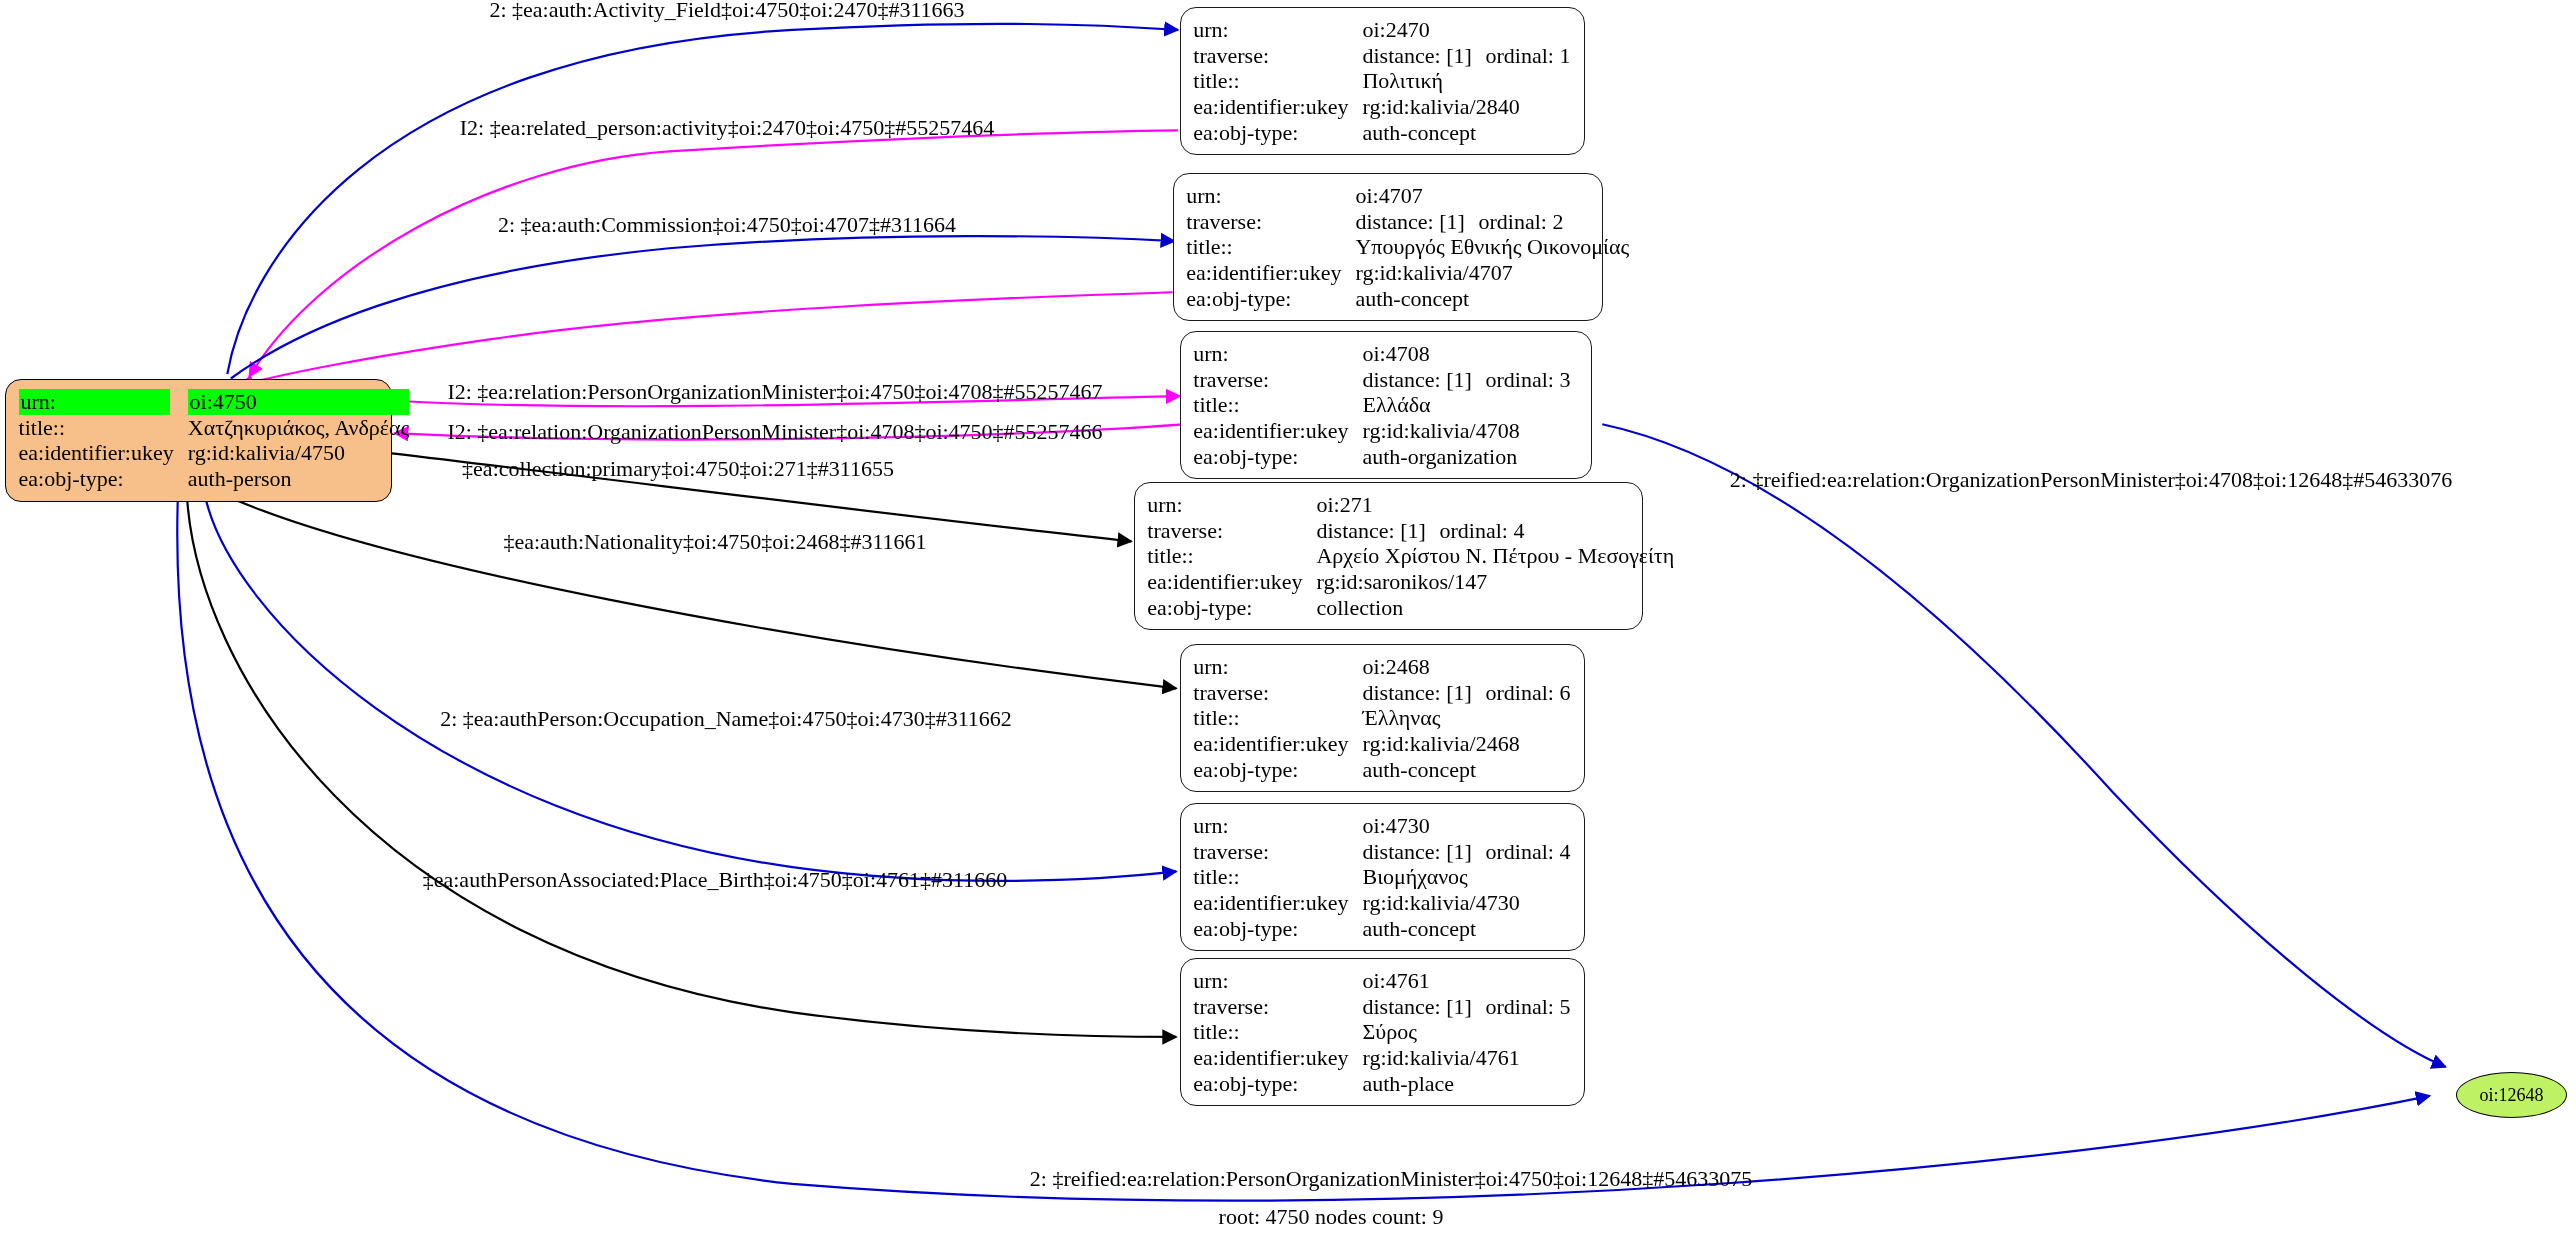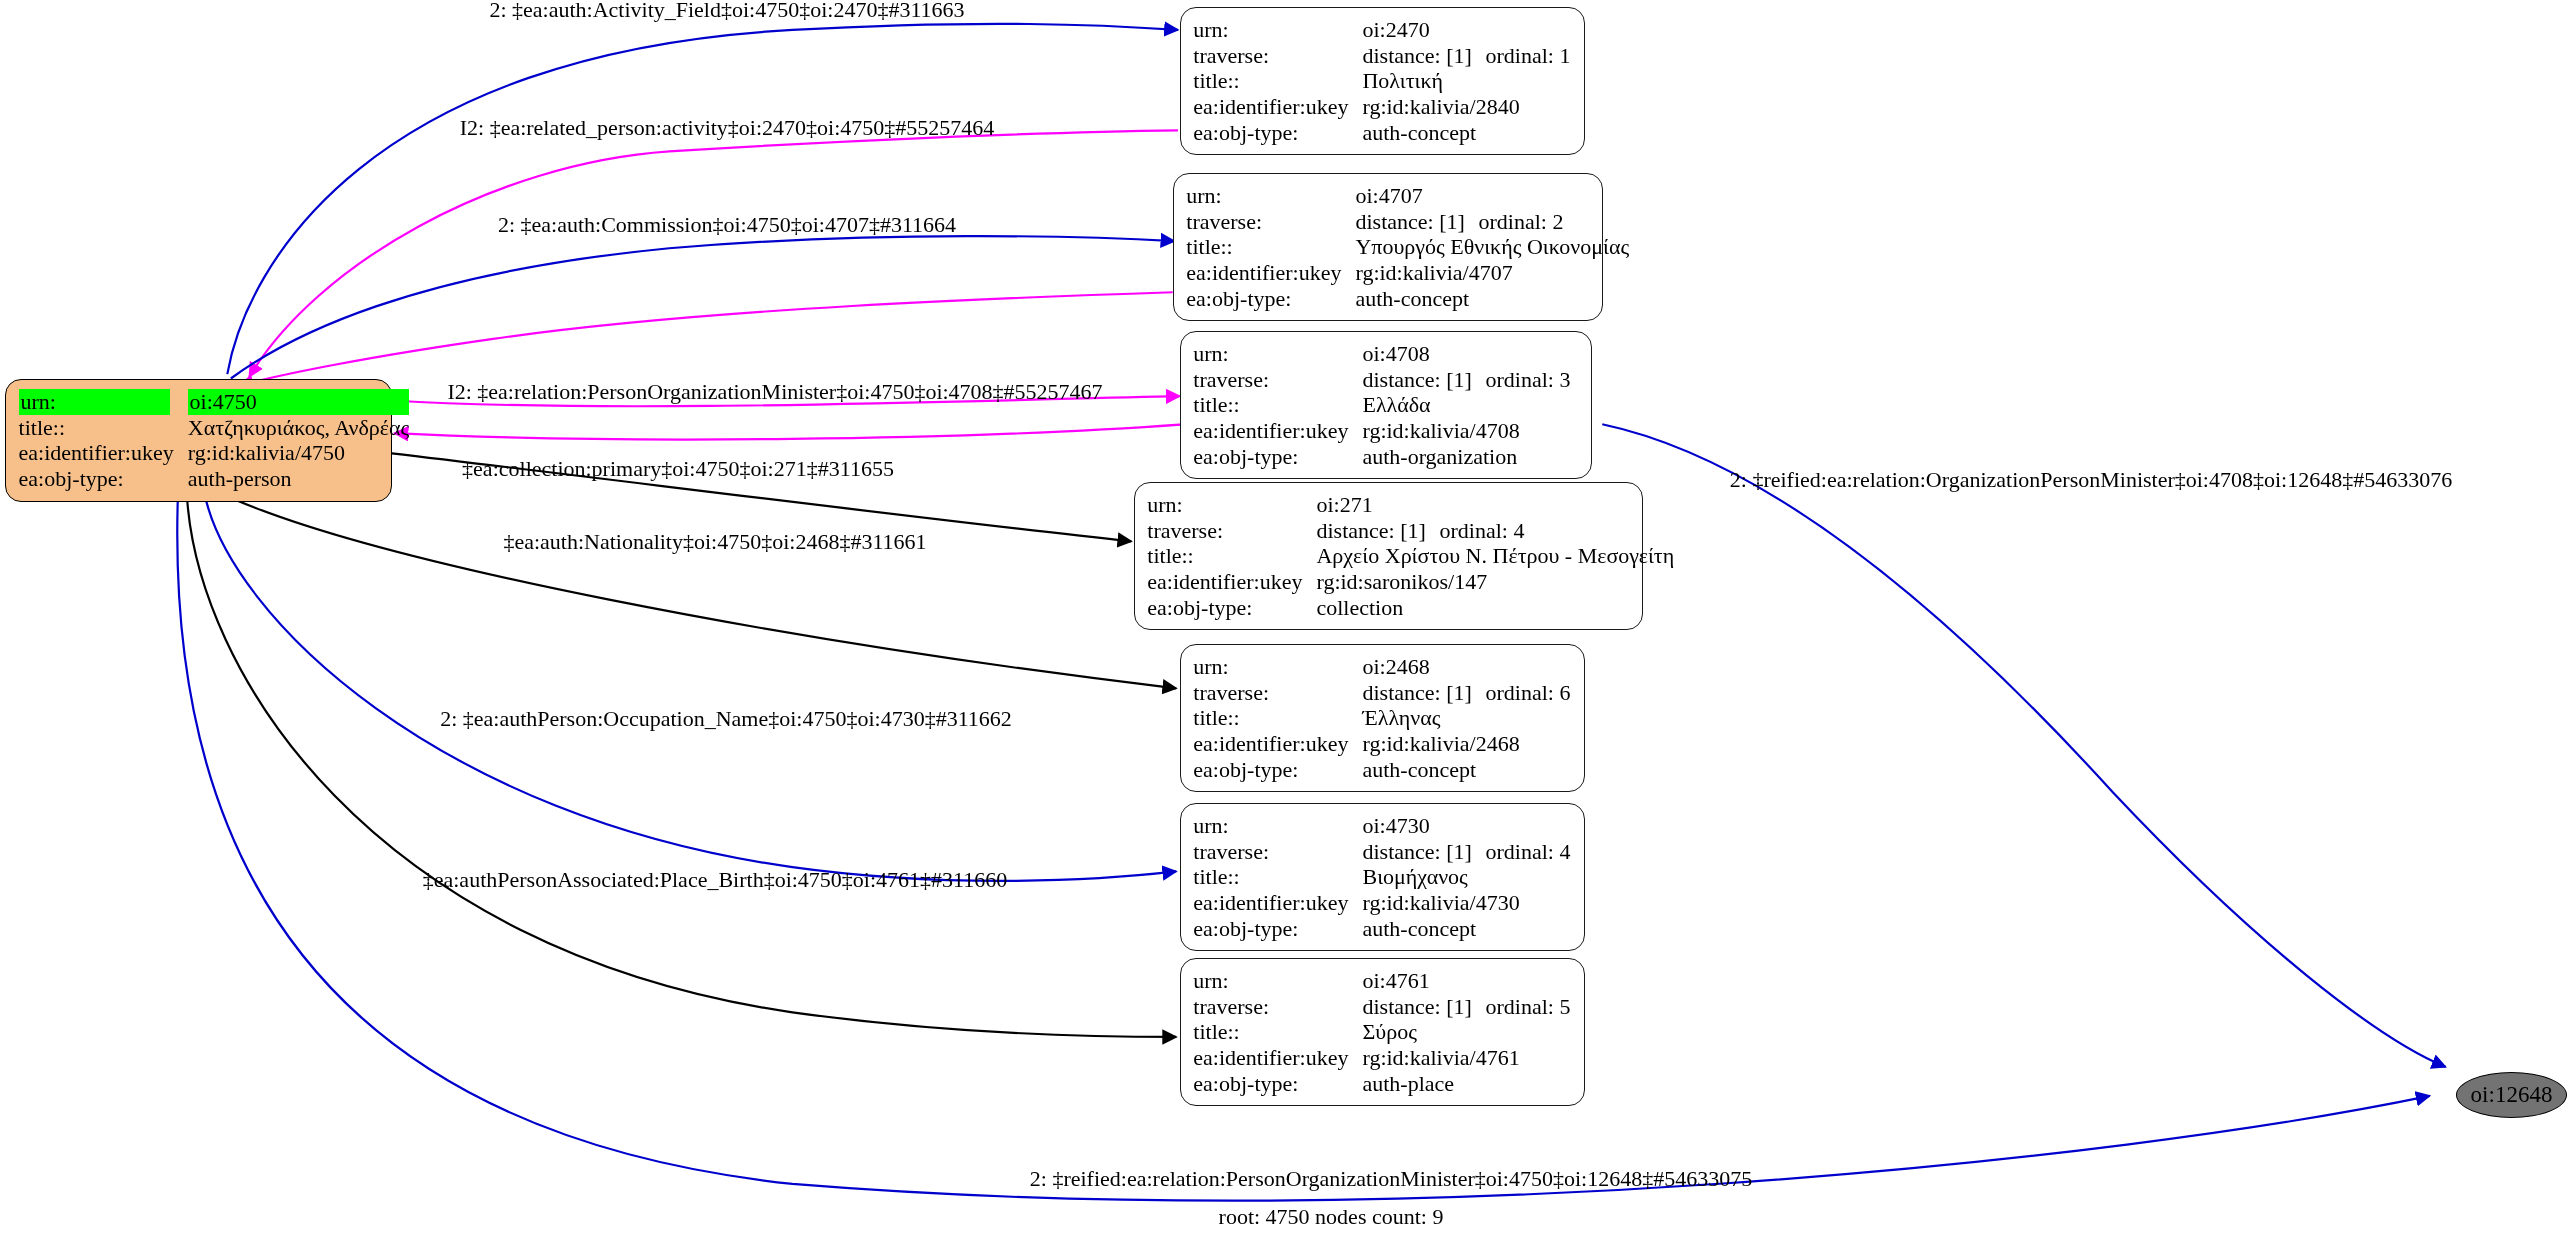--- a/index.html
+++ b/index.html
@@ -51,25 +51,25 @@
   .node .hl-key, .node .hl-val {
     background: #00ff00;
     display: block;
     padding: 0 1.8px;
   }
   .node .hl-key { margin-right: 3.5px; }
   .trav-d { display: inline-block; min-width: 123px; }
   .ellipse-node {
     position: absolute;
     box-sizing: border-box;
-    background: #737373;
+    background: #bef264;
     border: 1.8px solid #000000;
     border-radius: 50%;
     text-align: center;
-    font-size: 23px;
+    font-size: 18px;
     color: #000000;
     display: flex;
     align-items: center;
     justify-content: center;
   }
   .edge-label {
     position: absolute;
     font-size: 22px;
     color: #000000;
     white-space: nowrap;
@@ -349,20 +349,21 @@
 
   <div class="edge-label" style="left:727px; top:-3.5px;">2: ‡ea:auth:Activity_Field‡oi:4750‡oi:2470‡#311663</div>
 
   <div class="edge-label" style="left:727px; top:115px;">I2: ‡ea:related_person:activity‡oi:2470‡oi:4750‡#55257464</div>
 
   <div class="edge-label" style="left:727px; top:212px;">2: ‡ea:auth:Commission‡oi:4750‡oi:4707‡#311664</div>
 
 
   <div class="edge-label" style="left:775px; top:379px;">I2: ‡ea:relation:PersonOrganizationMinister‡oi:4750‡oi:4708‡#55257467</div>
 
+  <div class="edge-label" style="left:775px; top:419px;">I2: ‡ea:relation:OrganizationPersonMinister‡oi:4708‡oi:4750‡#55257466</div>
 
   <div class="edge-label" style="left:678px; top:456px;">‡ea:collection:primary‡oi:4750‡oi:271‡#311655</div>
 
   <div class="edge-label" style="left:715px; top:529px;">‡ea:auth:Nationality‡oi:4750‡oi:2468‡#311661</div>
 
   <div class="edge-label" style="left:726px; top:678px;margin-top:28px;">2: ‡ea:authPerson:Occupation_Name‡oi:4750‡oi:4730‡#311662</div>
 
   <div class="edge-label" style="left:715px; top:867px;">‡ea:authPersonAssociated:Place_Birth‡oi:4750‡oi:4761‡#311660</div>
 
   <div class="edge-label" style="left:2091px; top:467px;">2: ‡reified:ea:relation:OrganizationPersonMinister‡oi:4708‡oi:12648‡#54633076</div>

